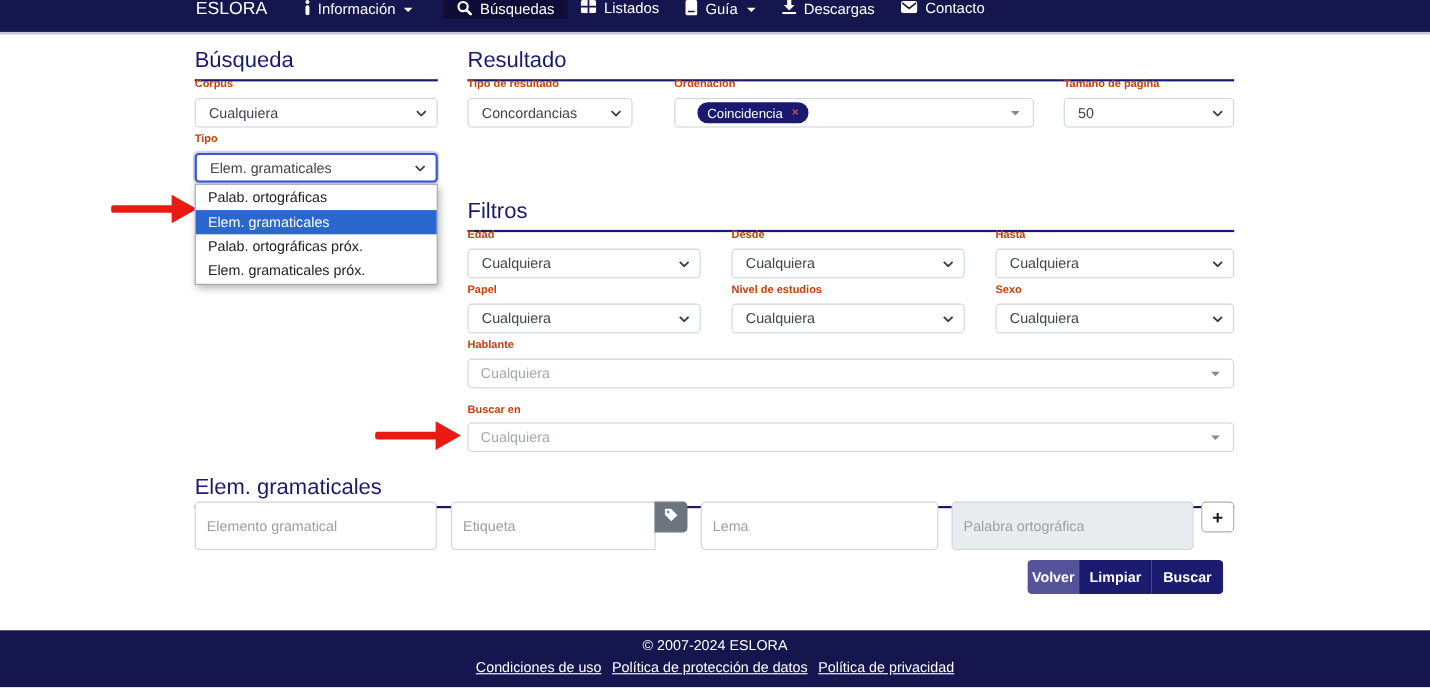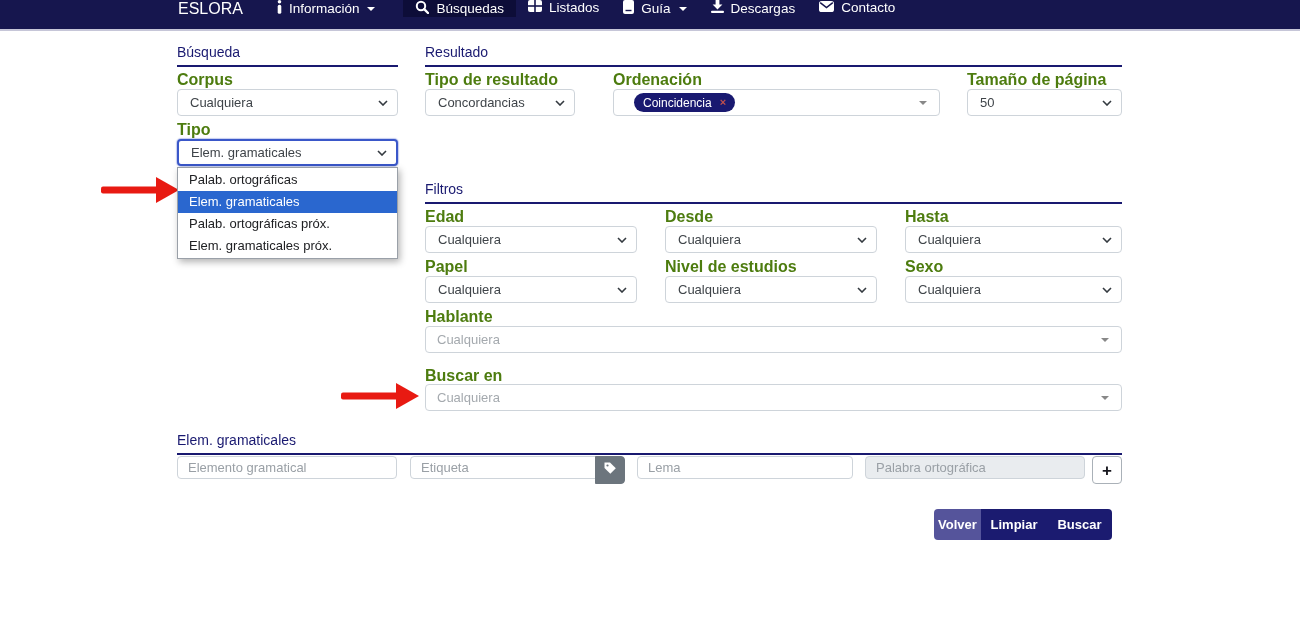--- a/index.html
+++ b/index.html
@@ -9,23 +9,23 @@
   
   .navbar{position:absolute;top:0;left:0;width:1300px;height:31px;background:#16164e;
           display:flex;align-items:flex-start;box-sizing:border-box;padding-left:178px;
           border-bottom:2px solid #c6c6d8;}
   .brand{display:flex;align-items:center;color:#fff;font-size:16px;margin-right:22px;cursor:pointer;}
   .nav-item{display:flex;align-items:center;gap:7px;padding:0 12px;color:#fff;font-size:13.5px;cursor:pointer;white-space:nowrap;}
   .nav-item.active{background:#0d0d38;margin-left:16px;}
   .caret{width:0;height:0;border:4px solid transparent;border-top-color:#fff;margin-top:4px;margin-left:1px;}
 
   
-  .sec-h{position:absolute;font-size:14px;color:#191970;padding-bottom:5px;
+  .sec-h{position:absolute;font-size:20px;color:#191970;padding-bottom:5px;
          border-bottom:2px solid #191970;box-sizing:border-box;}
-  .lbl{position:absolute;font-size:16px;font-weight:bold;color:#4d7c0f;white-space:nowrap;}
+  .lbl{position:absolute;font-size:10px;font-weight:bold;color:#c2410c;white-space:nowrap;}
 
   
   .sel{position:absolute;height:27px;background:#fff;border:1px solid #ced4da;border-radius:4px;
        box-sizing:border-box;display:flex;align-items:center;padding:0 26px 0 12px;
        font-size:13px;color:#3f4449;cursor:pointer;}
   .sel.focused{border:2px solid #3a57c9;box-shadow:0 0 1px 1px rgba(58,87,201,.3);}
   .chev{position:absolute;right:9px;top:50%;transform:translateY(-50%);line-height:0;}
 
   
   .s2{position:absolute;height:27px;background:#fff;border:1px solid #ced4da;border-radius:4px;
@@ -38,21 +38,21 @@
         border-radius:10px;padding:0 9px;font-size:12px;}
   .pill-x{margin-left:8px;color:#c0504d;font-size:11px;font-weight:bold;cursor:pointer;line-height:1;}
 
   
   .dropdown{position:absolute;left:177px;top:167px;width:221px;background:#fff;z-index:9;
             border:1px solid #9aa0a8;box-shadow:2px 3px 7px rgba(0,0,0,.3);padding:1px 0;box-sizing:border-box;}
   .dd-opt{height:22px;line-height:22px;padding-left:11px;font-size:13px;color:#202124;cursor:pointer;white-space:nowrap;}
   .dd-opt.selected{background:#2a67cf;color:#fff;}
 
   
-  .inp{position:absolute;height:23px;border:1px solid #ced4da;border-radius:4px;background:#fff;
+  .inp{position:absolute;height:44px;border:1px solid #ced4da;border-radius:4px;background:#fff;
        box-sizing:border-box;font-size:13px;color:#212529;padding:0 10px;outline:none;
        font-family:"Liberation Sans",sans-serif;}
   .inp::placeholder{color:#9aa0a6;opacity:1;}
   .inp[disabled]{background:#e9ecef;}
   .tagbtn{position:absolute;width:30px;height:28px;background:#6c757d;border:1px solid #6c757d;
           border-radius:0 4px 4px 0;box-sizing:border-box;display:flex;align-items:center;
           justify-content:center;cursor:pointer;}
   .addbtn{position:absolute;width:30px;height:28px;background:#fff;border:1px solid #aab1b8;
           border-radius:4px;box-sizing:border-box;display:flex;align-items:center;justify-content:center;
           font-size:17px;font-weight:bold;color:#16161d;cursor:pointer;line-height:1;}
@@ -294,14 +294,22 @@
   <div class="addbtn" style="left:1092px;top:456px;">
     <span>+</span>
   </div>
 
   <div class="btn-group">
     <button class="btn volver">Volver</button>
     <button class="btn limpiar">Limpiar</button>
     <button class="btn buscar">Buscar</button>
   </div>
 
+  <div class="footer">
+    <div class="copy">© 2007-2024 ESLORA</div>
+    <div class="links">
+      <a>Condiciones de uso</a>
+      <a>Política de protección de datos</a>
+      <a>Política de privacidad</a>
+    </div>
+  </div>
 
 </div>
 
 </body></html>

